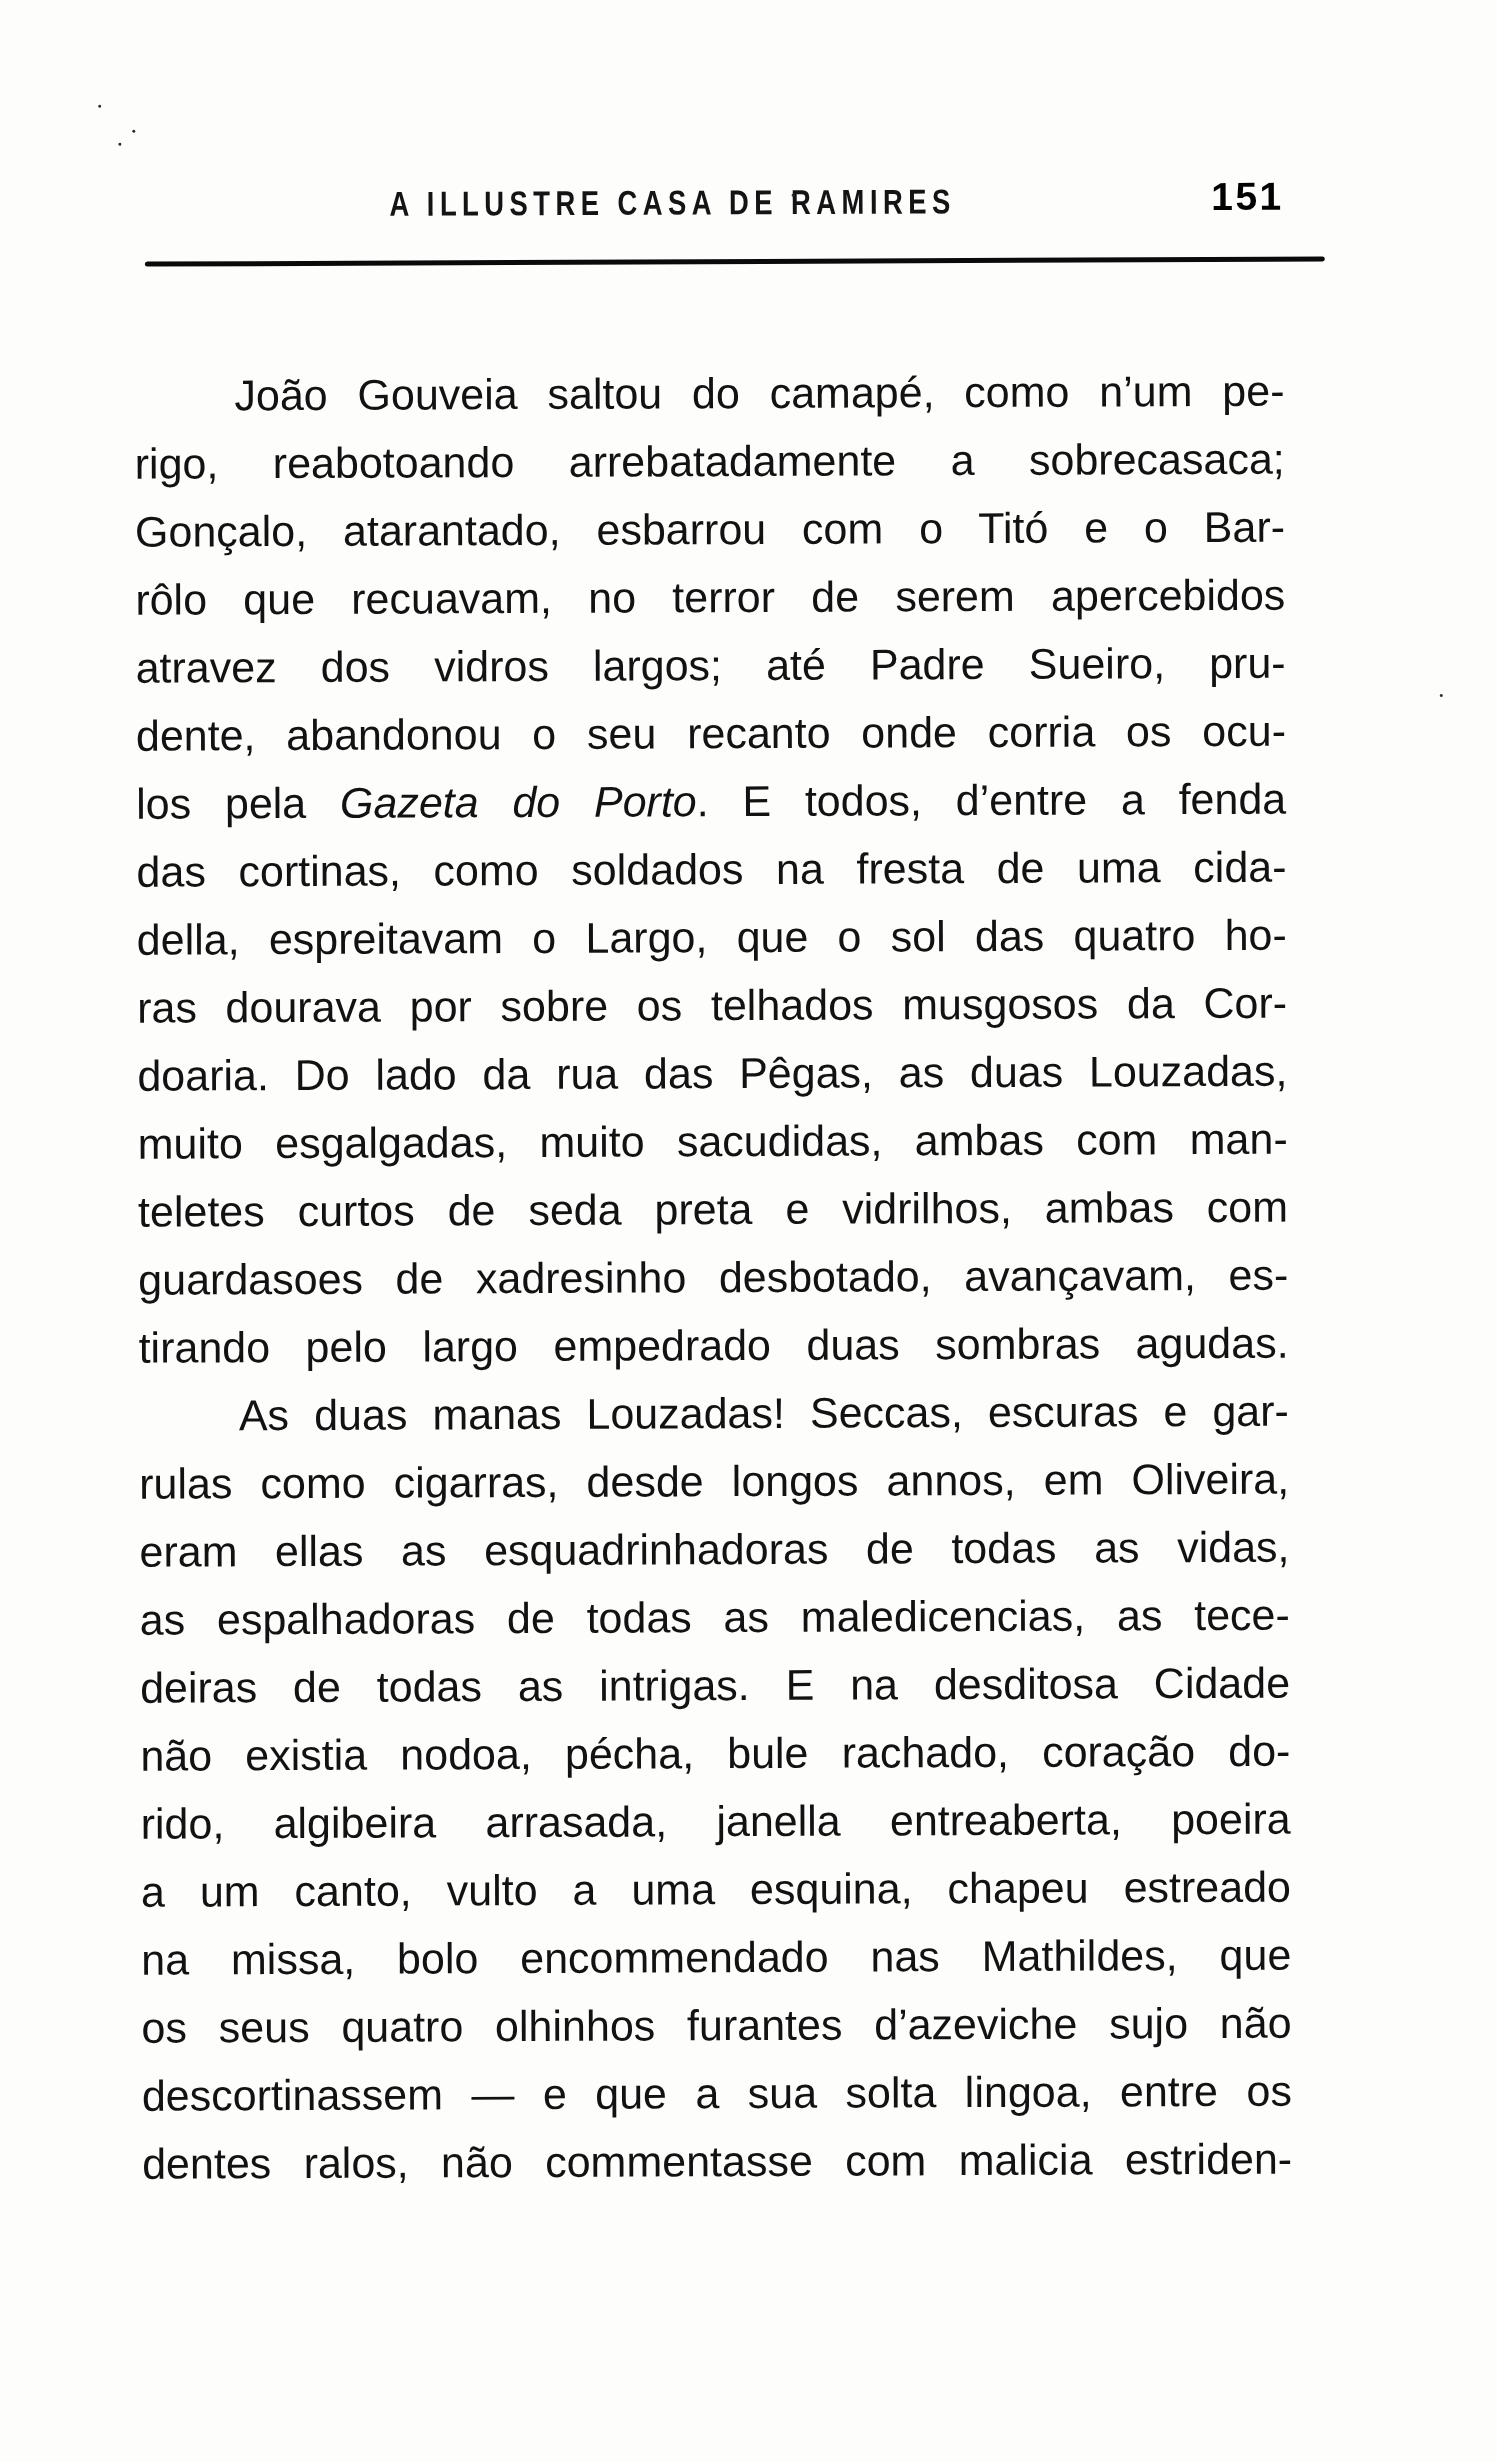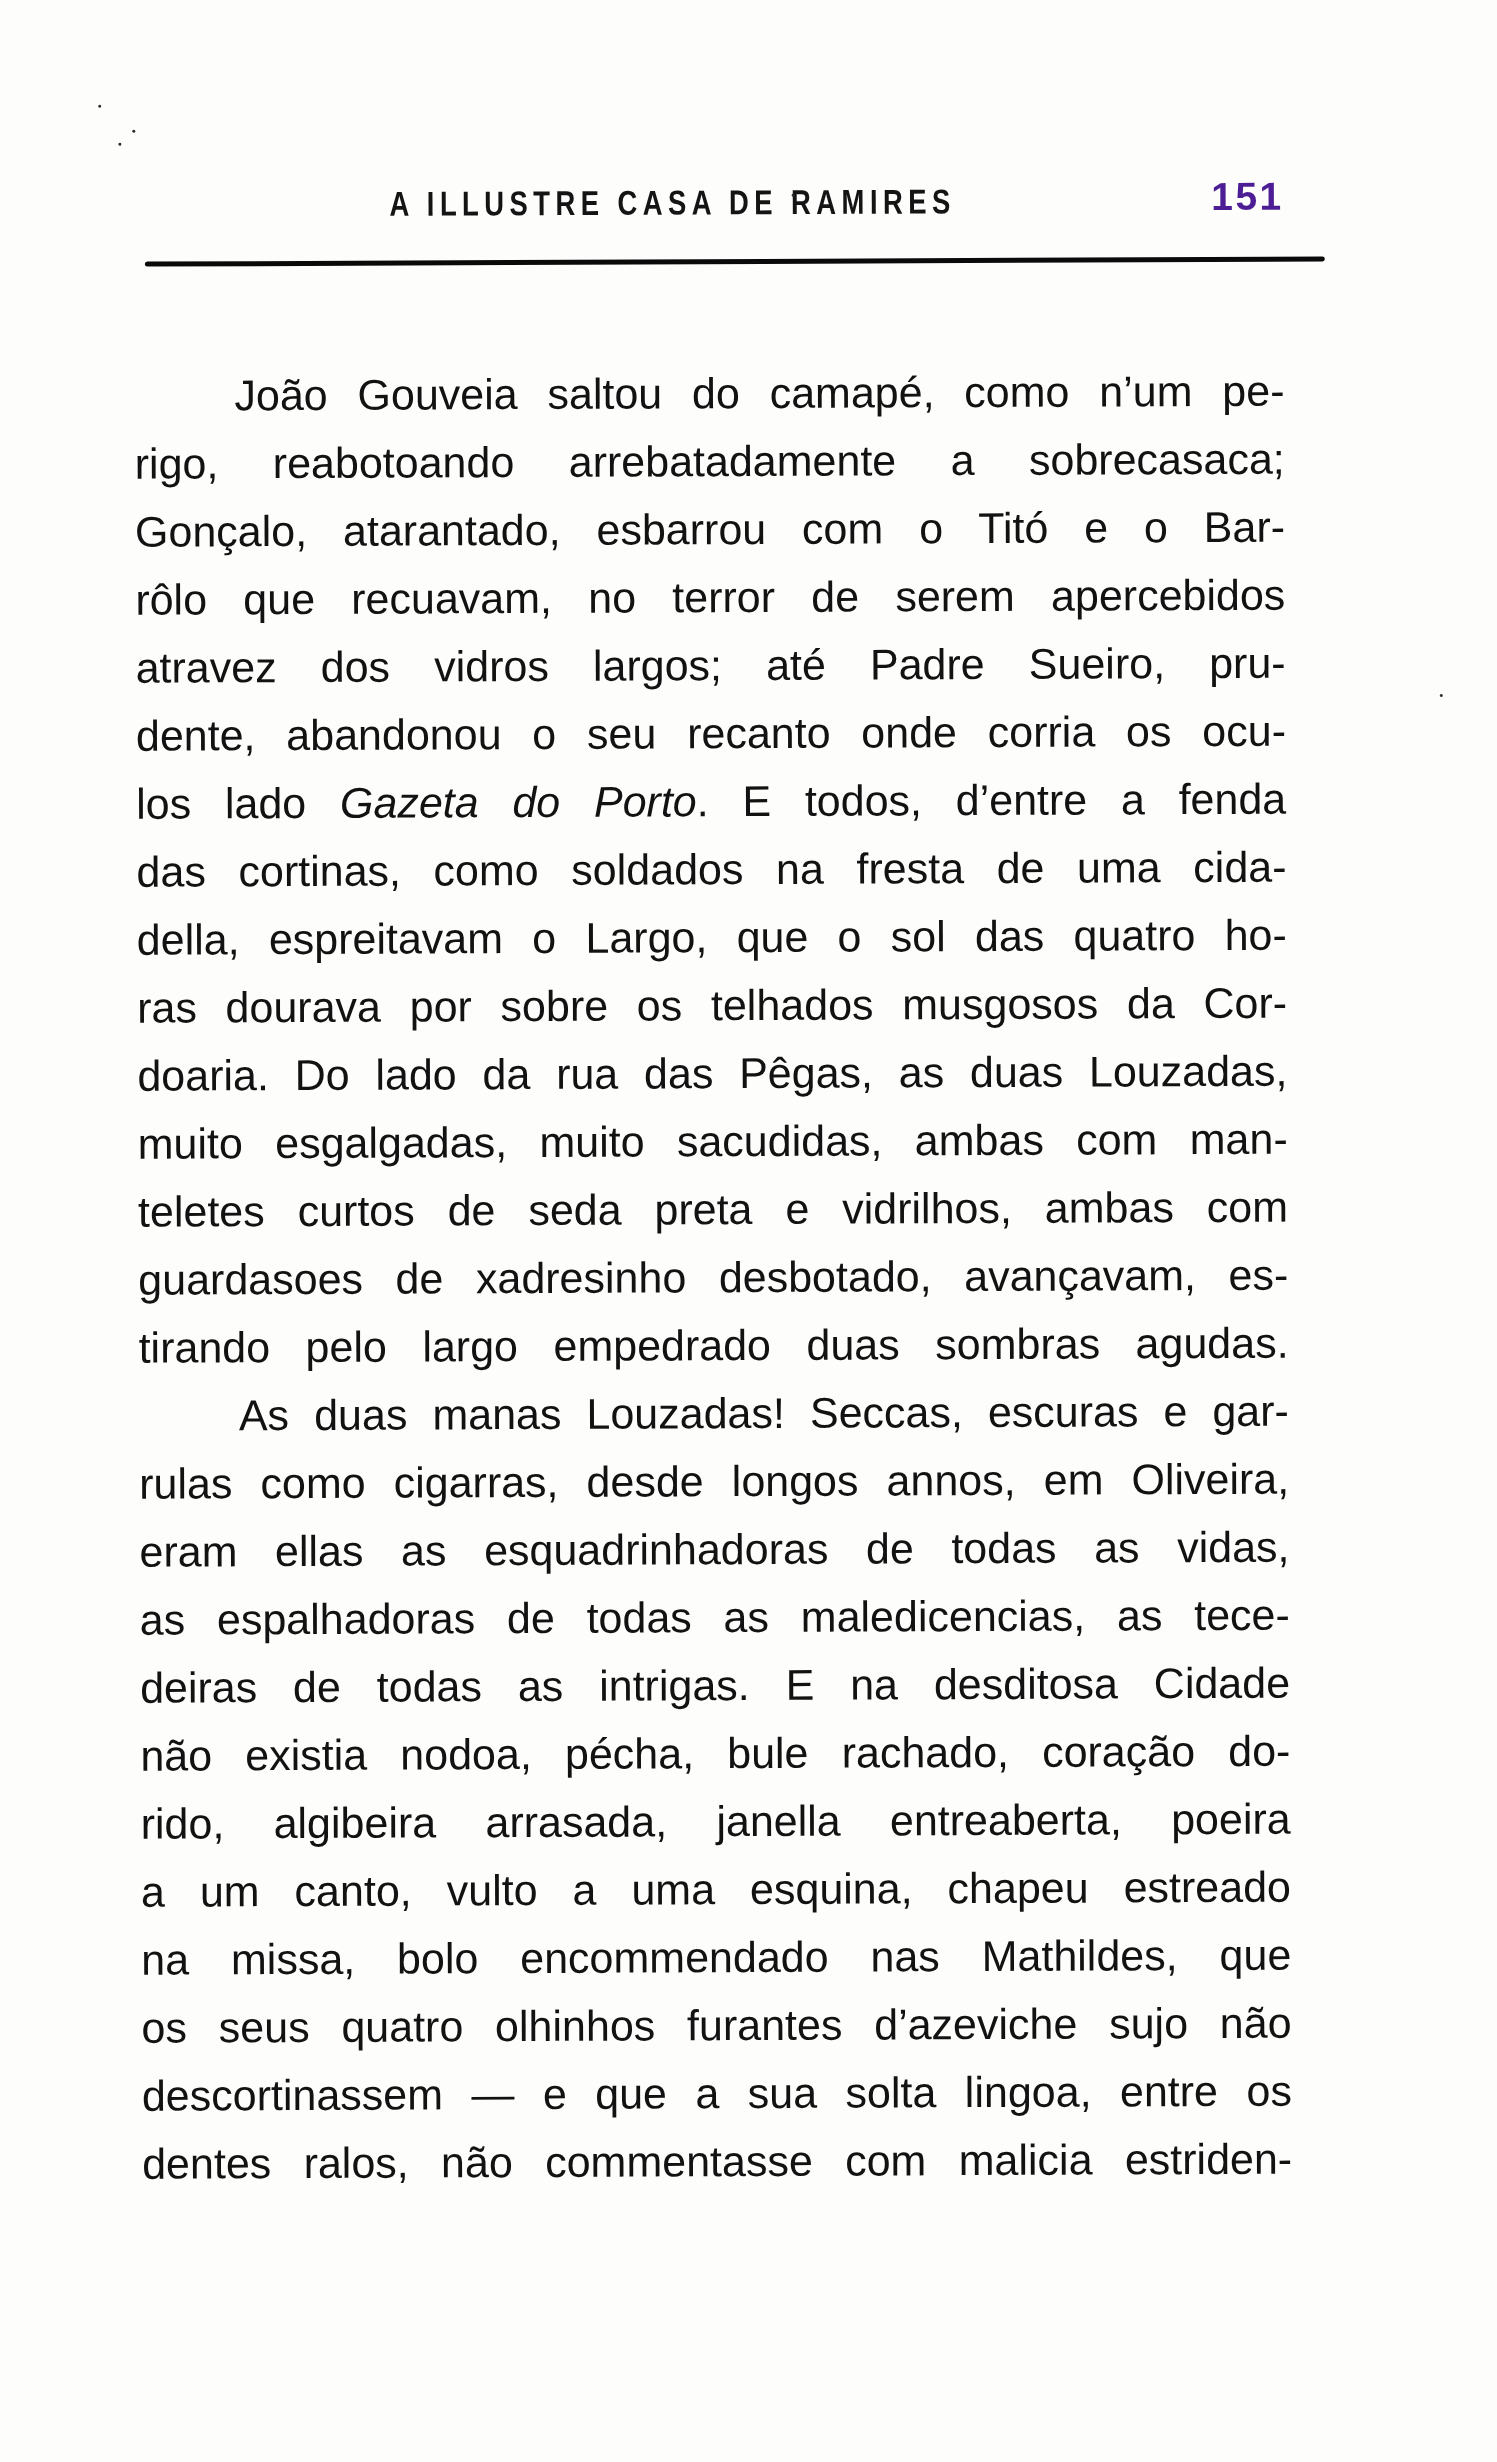--- a/index.html
+++ b/index.html
@@ -39,21 +39,21 @@
     white-space: nowrap;
     color: #141414;
   }
   .page-number {
     position: absolute;
     right: 0px;
     top: 0px;
     font-size: 39px;
     font-weight: bold;
     letter-spacing: 2.4px;
-    color: #4c1d95;
+    color: #000000;
   }
   .header-rule {
     position: absolute;
     top: 259px;
     left: 148px;
     width: 1180px;
     height: 5.4px;
     background: #0a0a0a;
     border-radius: 3px;
   }
@@ -98,21 +98,21 @@
     <div class="header-rule"></div>
 
     <div class="body-text">
 
     <div class="line indent"><span>João Gouveia saltou do camapé, como n’um pe-</span></div>
         <div class="line"><span>rigo, reabotoando arrebatadamente a sobrecasaca;</span></div>
         <div class="line"><span>Gonçalo, atarantado, esbarrou com o Titó e o Bar-</span></div>
         <div class="line"><span>rôlo que recuavam, no terror de serem apercebidos</span></div>
         <div class="line"><span>atravez dos vidros largos; até Padre Sueiro, pru-</span></div>
         <div class="line"><span>dente, abandonou o seu recanto onde corria os ocu-</span></div>
-        <div class="line"><span>los lado </span><em>Gazeta do Porto</em><span>. E todos, d’entre a fenda</span></div>
+        <div class="line"><span>los pela </span><em>Gazeta do Porto</em><span>. E todos, d’entre a fenda</span></div>
         <div class="line"><span>das cortinas, como soldados na fresta de uma cida-</span></div>
         <div class="line"><span>della, espreitavam o Largo, que o sol das quatro ho-</span></div>
         <div class="line"><span>ras dourava por sobre os telhados musgosos da Cor-</span></div>
         <div class="line"><span>doaria. Do lado da rua das Pêgas, as duas Louzadas,</span></div>
         <div class="line"><span>muito esgalgadas, muito sacudidas, ambas com man-</span></div>
         <div class="line"><span>teletes curtos de seda preta e vidrilhos, ambas com</span></div>
         <div class="line"><span>guardasoes de xadresinho desbotado, avançavam, es-</span></div>
         <div class="line"><span>tirando pelo largo empedrado duas sombras agudas.</span></div>
         <div class="line indent"><span>As duas manas Louzadas! Seccas, escuras e gar-</span></div>
         <div class="line"><span>rulas como cigarras, desde longos annos, em Oliveira,</span></div>

